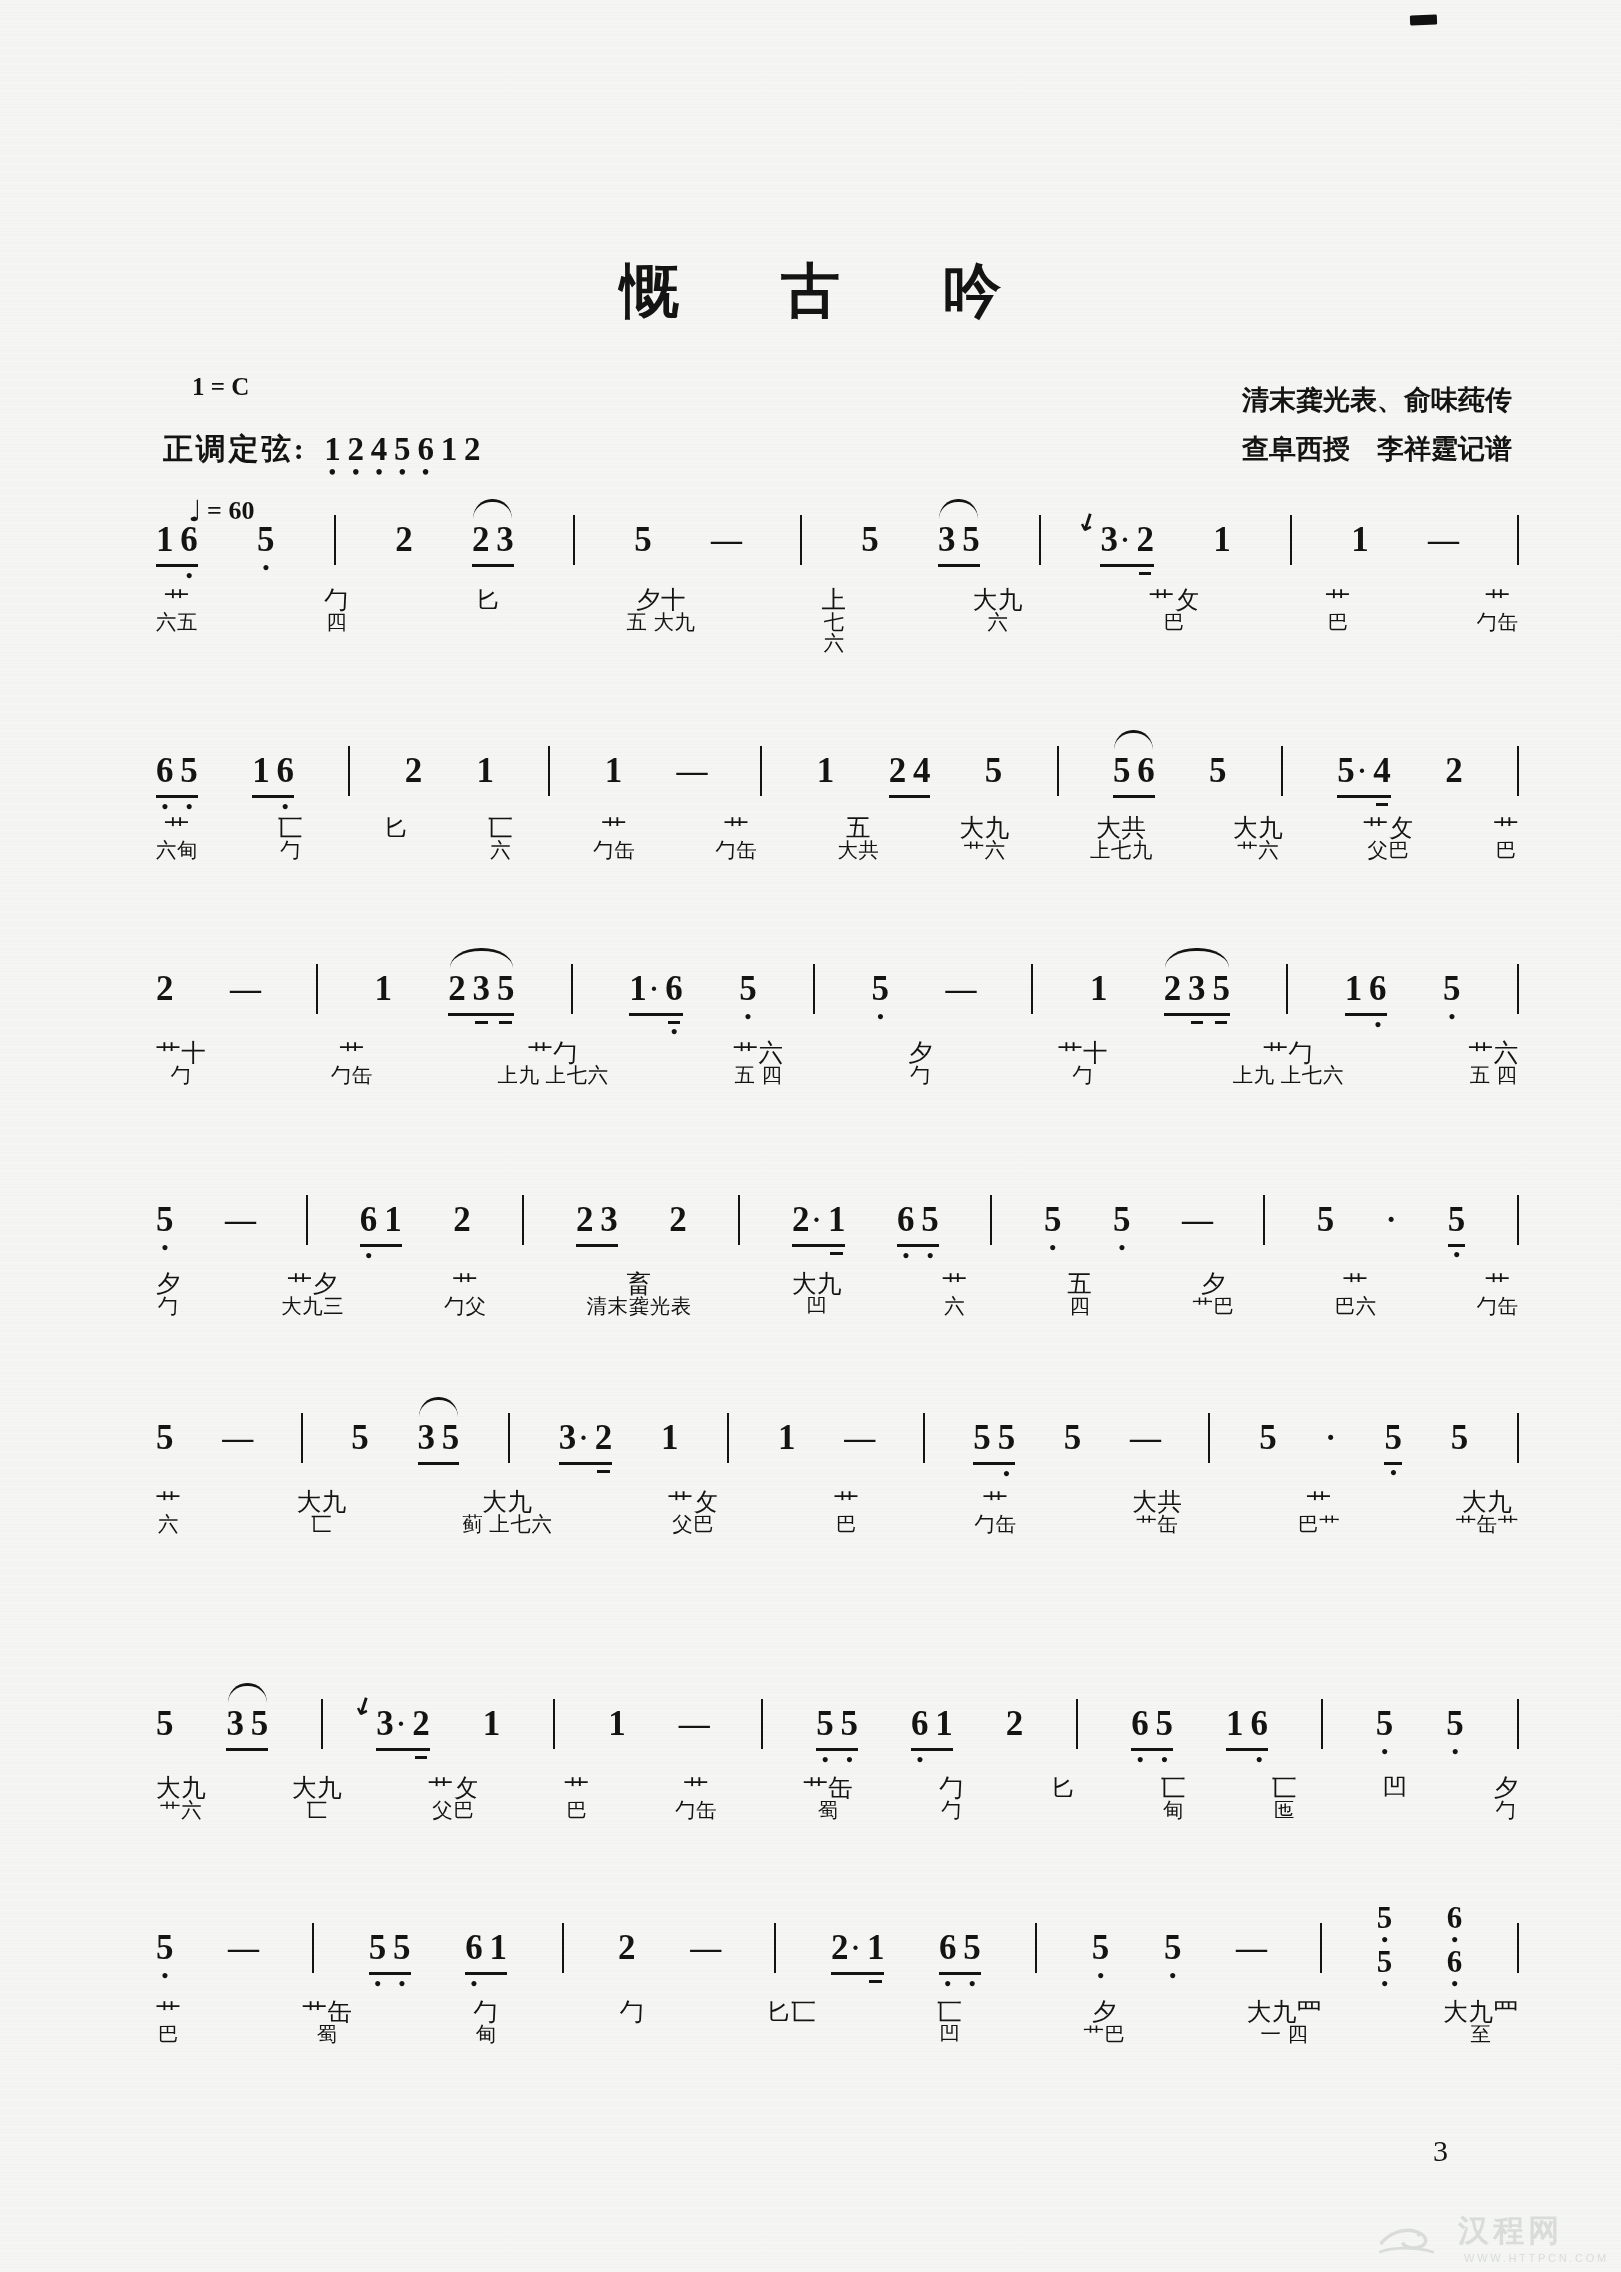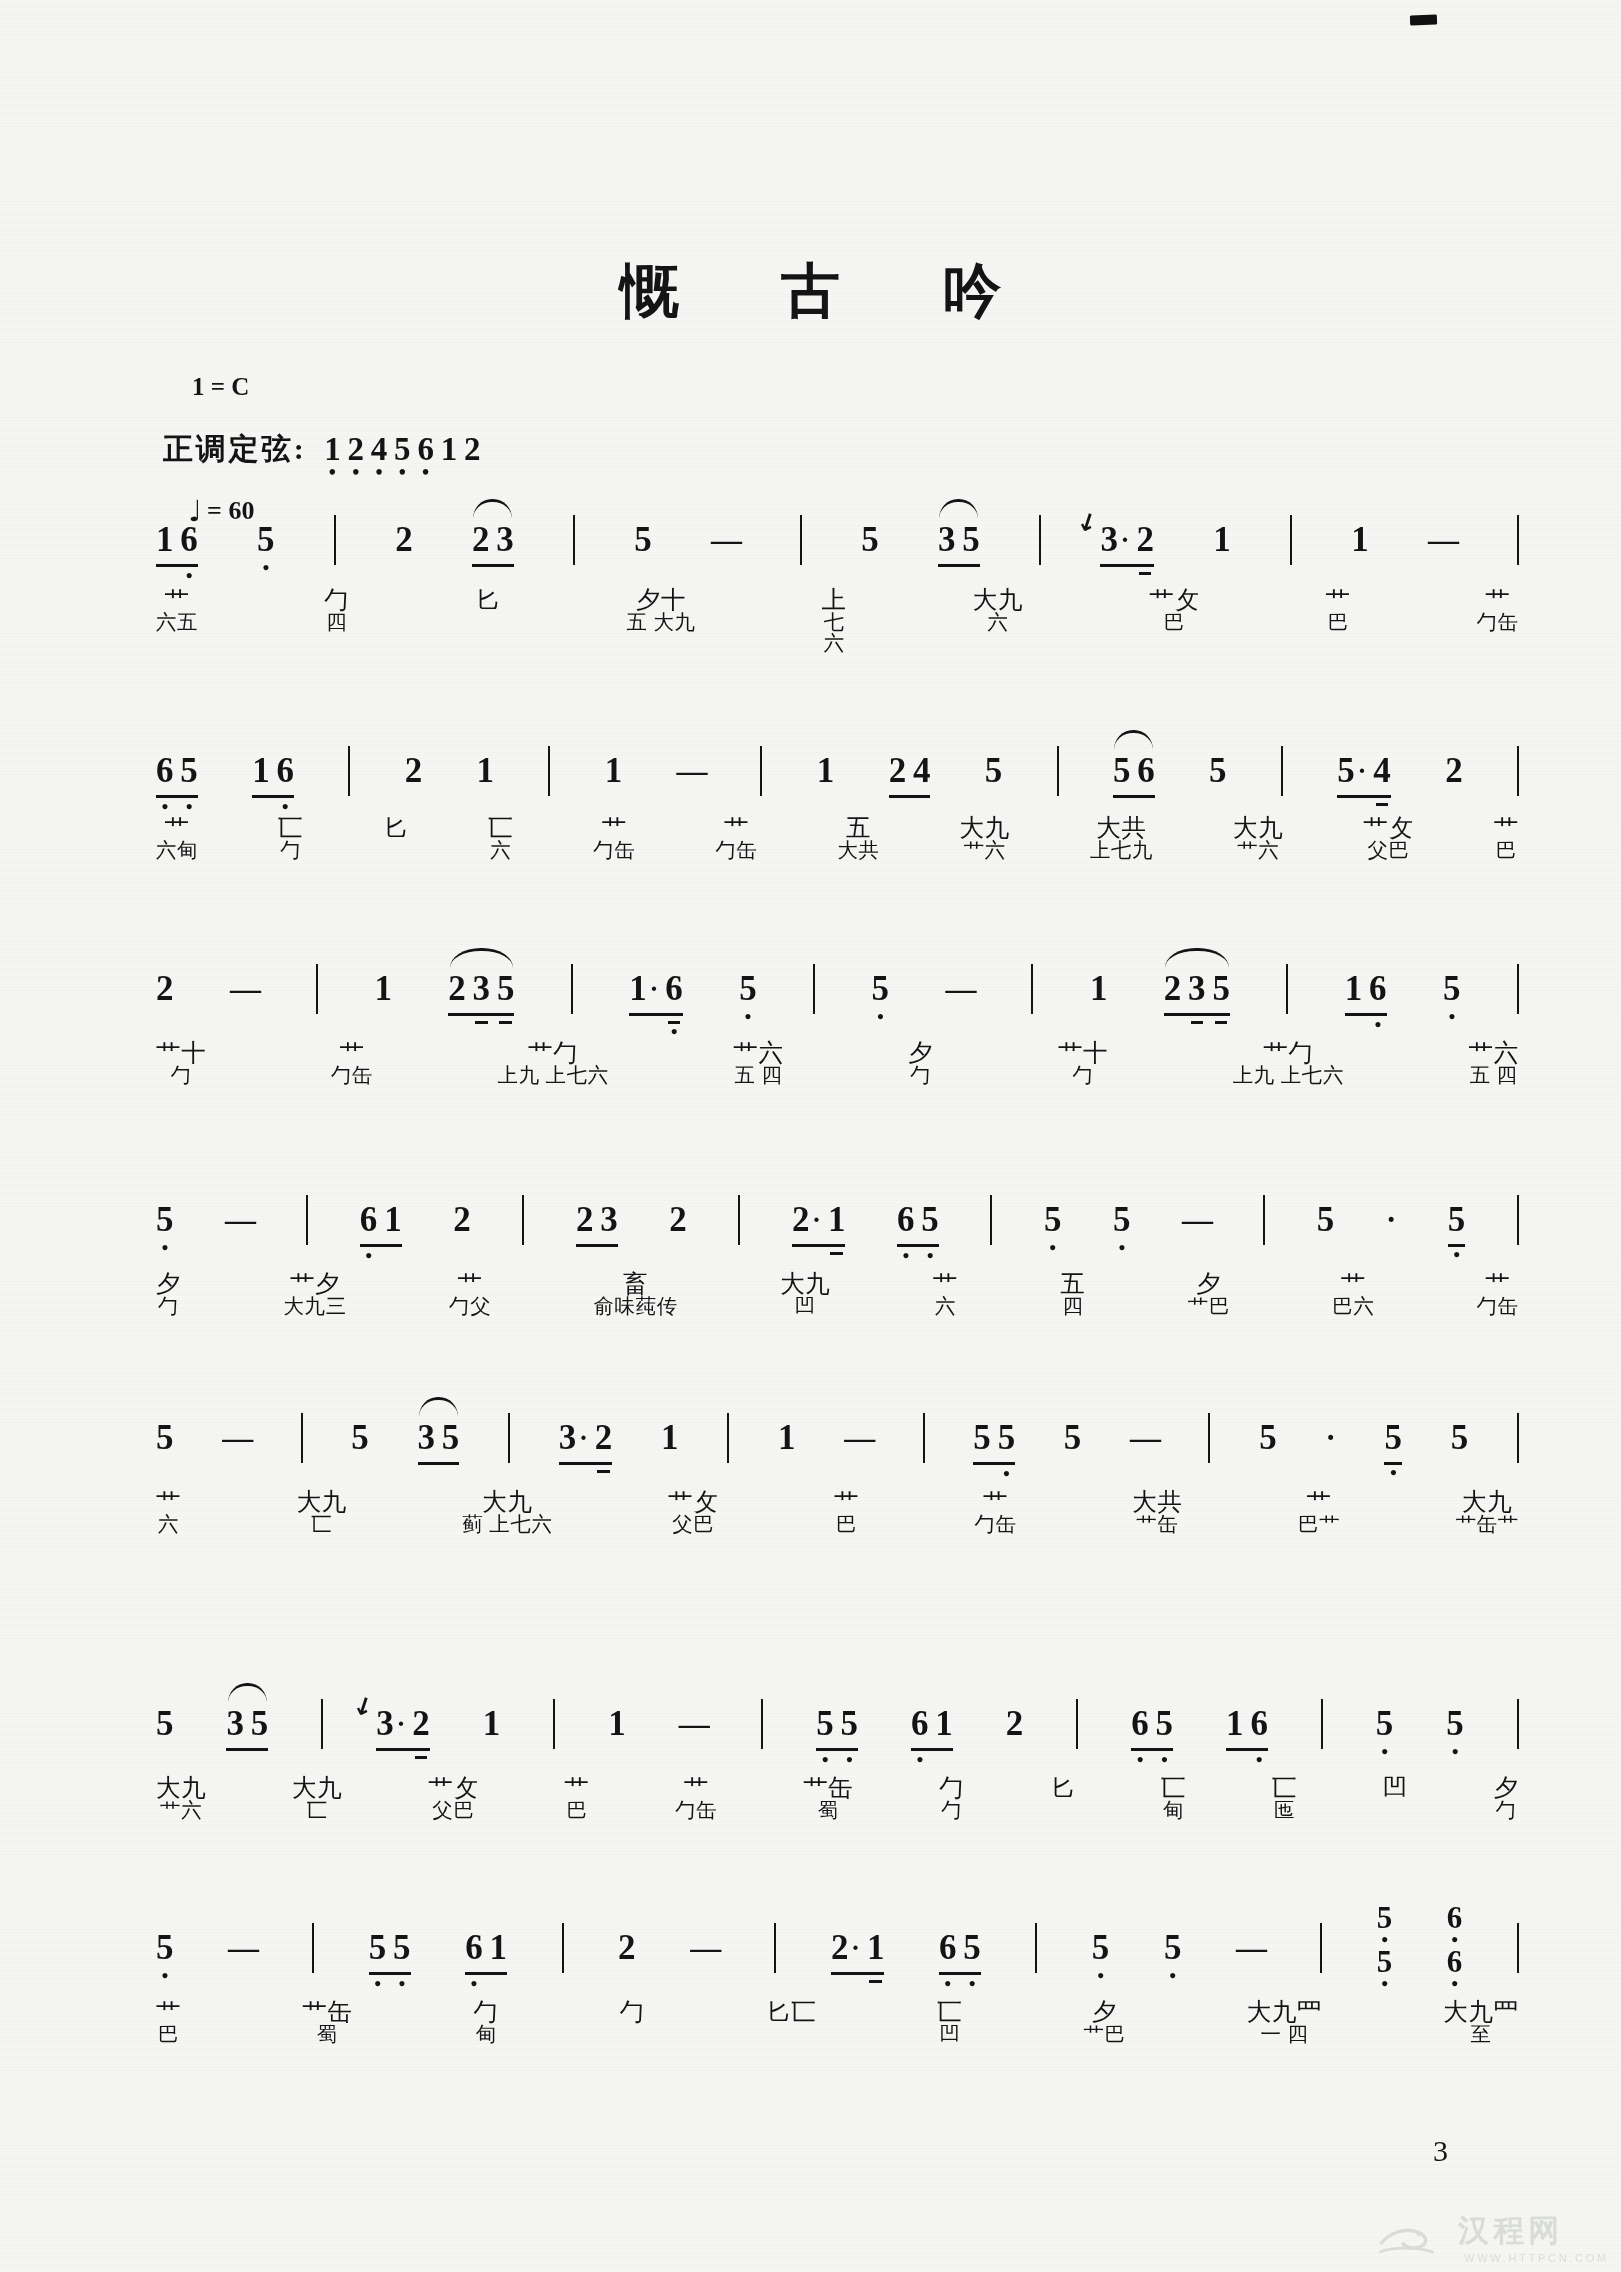--- a/index.html
+++ b/index.html
@@ -89,20 +89,24 @@
         <span class="tnote">1</span>
         <span class="tnote">2</span>
       </span>
   </div>
 
   <div class="abs tempo">
     <span class="q">♩</span>
     <span>= 60</span>
   </div>
 
+  <div class="abs attr">
+    <div>清末龚光表、俞味莼传</div>
+    <div>查阜西授　李祥霆记谱</div>
+  </div>
 
   <div id="systems">
       <div class="abs jrow" style="top: 507px;">
         <span class="tok grp">
           <span class="tok nt">
             <b class="dg">1</b>
           </span>
           <span class="tok nt">
             <b class="dg">6</b>
             <span class="nsub ing">
@@ -588,21 +592,21 @@
         <div class="tc">
           <span>艹夕</span>
           <span>大九三</span>
         </div>
         <div class="tc">
           <span>艹</span>
           <span>勹父</span>
         </div>
         <div class="tc">
           <span>畜</span>
-          <span>俞味莼传</span>
+          <span>清末龚光表</span>
         </div>
         <div class="tc">
           <span>大九</span>
           <span>凹</span>
         </div>
         <div class="tc">
           <span>艹</span>
           <span>六</span>
         </div>
         <div class="tc">

